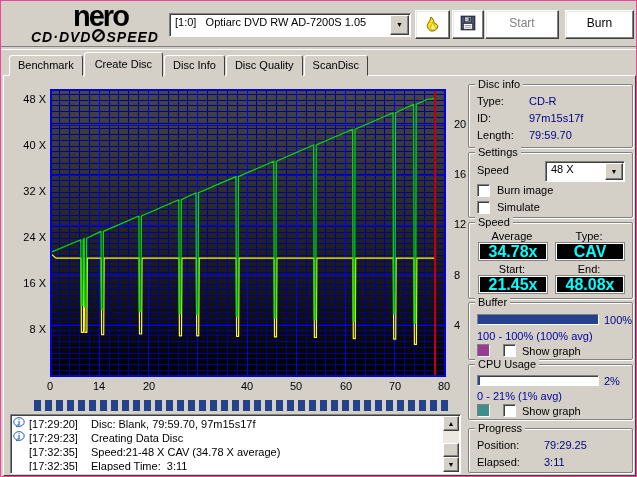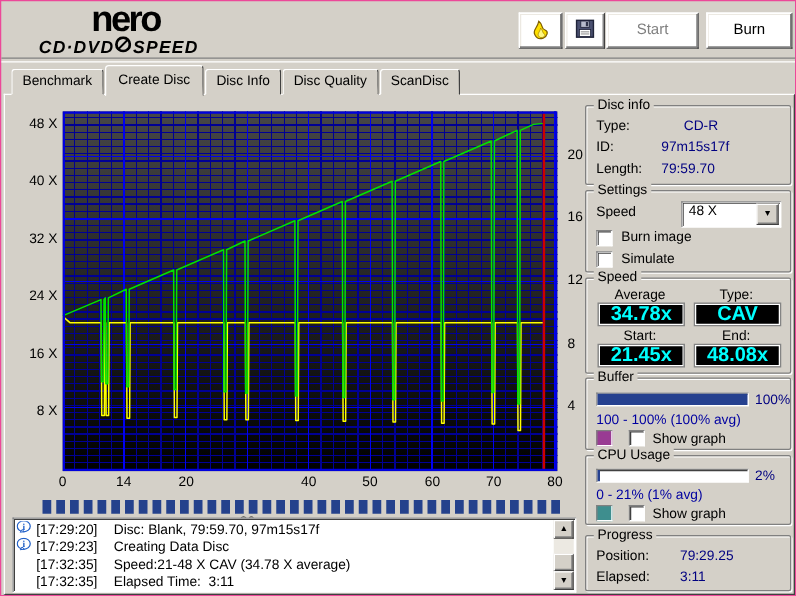--- a/index.html
+++ b/index.html
@@ -81,20 +81,24 @@
       <div class="logo-sub">
         <span>CD·DVD</span>
         <span><svg width="13" height="13" viewBox="0 0 13 13">
               <circle cx="6.5" cy="6.5" r="5.4" fill="none" stroke="#000" stroke-width="2.2"></circle>
               <line x1="2.2" y1="10.8" x2="10.8" y2="2.2" stroke="#000" stroke-width="1.6"></line>
             </svg></span>
         <span>SPEED</span>
       </div>
     </div>
 
+    <div class="combo abs" style="left:168px;top:12px;width:240px;height:22px;">
+      <span class="val">[1:0]   Optiarc DVD RW AD-7200S 1.05</span>
+      <span class="combo-arrow">▼</span>
+    </div>
 
     <div class="btn" style="left:414px;top:9px;width:33px;height:27px;">
       <span><svg width="22" height="21" viewBox="0 0 22 21" style="margin-top:2px;">
         <path d="M6 15 C3.5 11 8 10 9 4 C13 7 10.5 10 14 11 C17 12 16 16 12.5 17.5 C8.5 19 7 17 6 15 Z" fill="#ffe000" stroke="#806000" stroke-width="1"></path>
         <path d="M9 16 C7.5 14 10 12.5 10.5 9.5 C12.7 11.5 11.5 13 13.3 14 C14.8 15 13.5 16.8 11.7 17 C10.3 17.2 9.6 16.8 9 16 Z" fill="#fff780" stroke="#a08000" stroke-width="0.6"></path>
       </svg></span>
     </div>
 
     <div class="btn" style="left:451px;top:9px;width:30px;height:27px;">
       <span><svg width="18" height="18" viewBox="0 0 16 16" style="margin-top:3px;">
@@ -240,21 +244,21 @@
       <div class="vscroll">
         <div class="sb-btn" style="top:0;"><span>▲</span></div>
         <div class="sb-thumb" style="top:27px;"></div>
         <div class="sb-btn" style="bottom:0;"><span>▼</span></div>
       </div>
     </div>
 
     <div class="group" style="top:8px;height:64px;">
       <span class="legend">Disc info</span>
       <span class="lbl" style="left:8px;top:10px;">Type:</span>
-      <span class="lbl navy" style="left:60px;top:10px;margin-left:18px;">CD-R</span>
+      <span class="lbl navy" style="left:60px;top:10px;">CD-R</span>
       <span class="lbl" style="left:8px;top:27px;">ID:</span>
       <span class="lbl navy" style="left:60px;top:27px;">97m15s17f</span>
       <span class="lbl" style="left:8px;top:44px;">Length:</span>
       <span class="lbl navy" style="left:60px;top:44px;">79:59.70</span>
     </div>
 
     <div class="group" style="top:76px;height:66px;">
       <span class="legend">Settings</span>
       <span class="lbl" style="left:8px;top:11px;">Speed</span>
       <div class="combo abs" style="left:76px;top:8px;width:78px;height:19px;">

